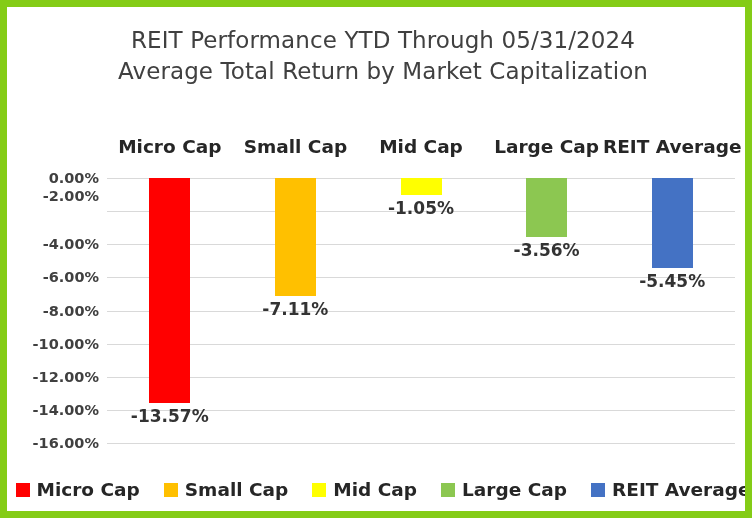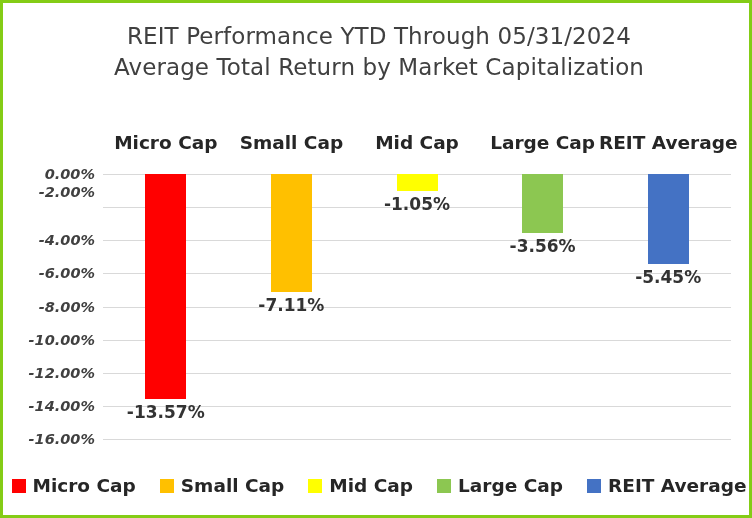--- a/index.html
+++ b/index.html
@@ -8,21 +8,21 @@
     background: #ffffff;
   }
   body {
     font-family: "DejaVu Sans", sans-serif;
   }
   #chart-frame {
     position: relative;
     width: 752px;
     height: 518px;
     background: #ffffff;
-    border: 3px solid #84cc16;
+    border: 7px solid #84cc16;
     box-sizing: border-box;
     overflow: hidden;
   }
 
   
   #chart-title {
     position: absolute;
     left: 0;
     top: 18px;
     width: 752px;
@@ -51,21 +51,20 @@
     background: #d9d9d9;
   }
 
   
   #y-axis {
     position: absolute;
     left: 0;
     top: 0;
     width: 100px;
     height: 368px;
-    font-style: italic;
   }
   .y-tick-label {
     position: absolute;
     right: 8px;
     transform: translateY(-50%);
     color: #404040;
     font-size: 14.5px;
     font-weight: bold;
     white-space: nowrap;
     text-align: right;

